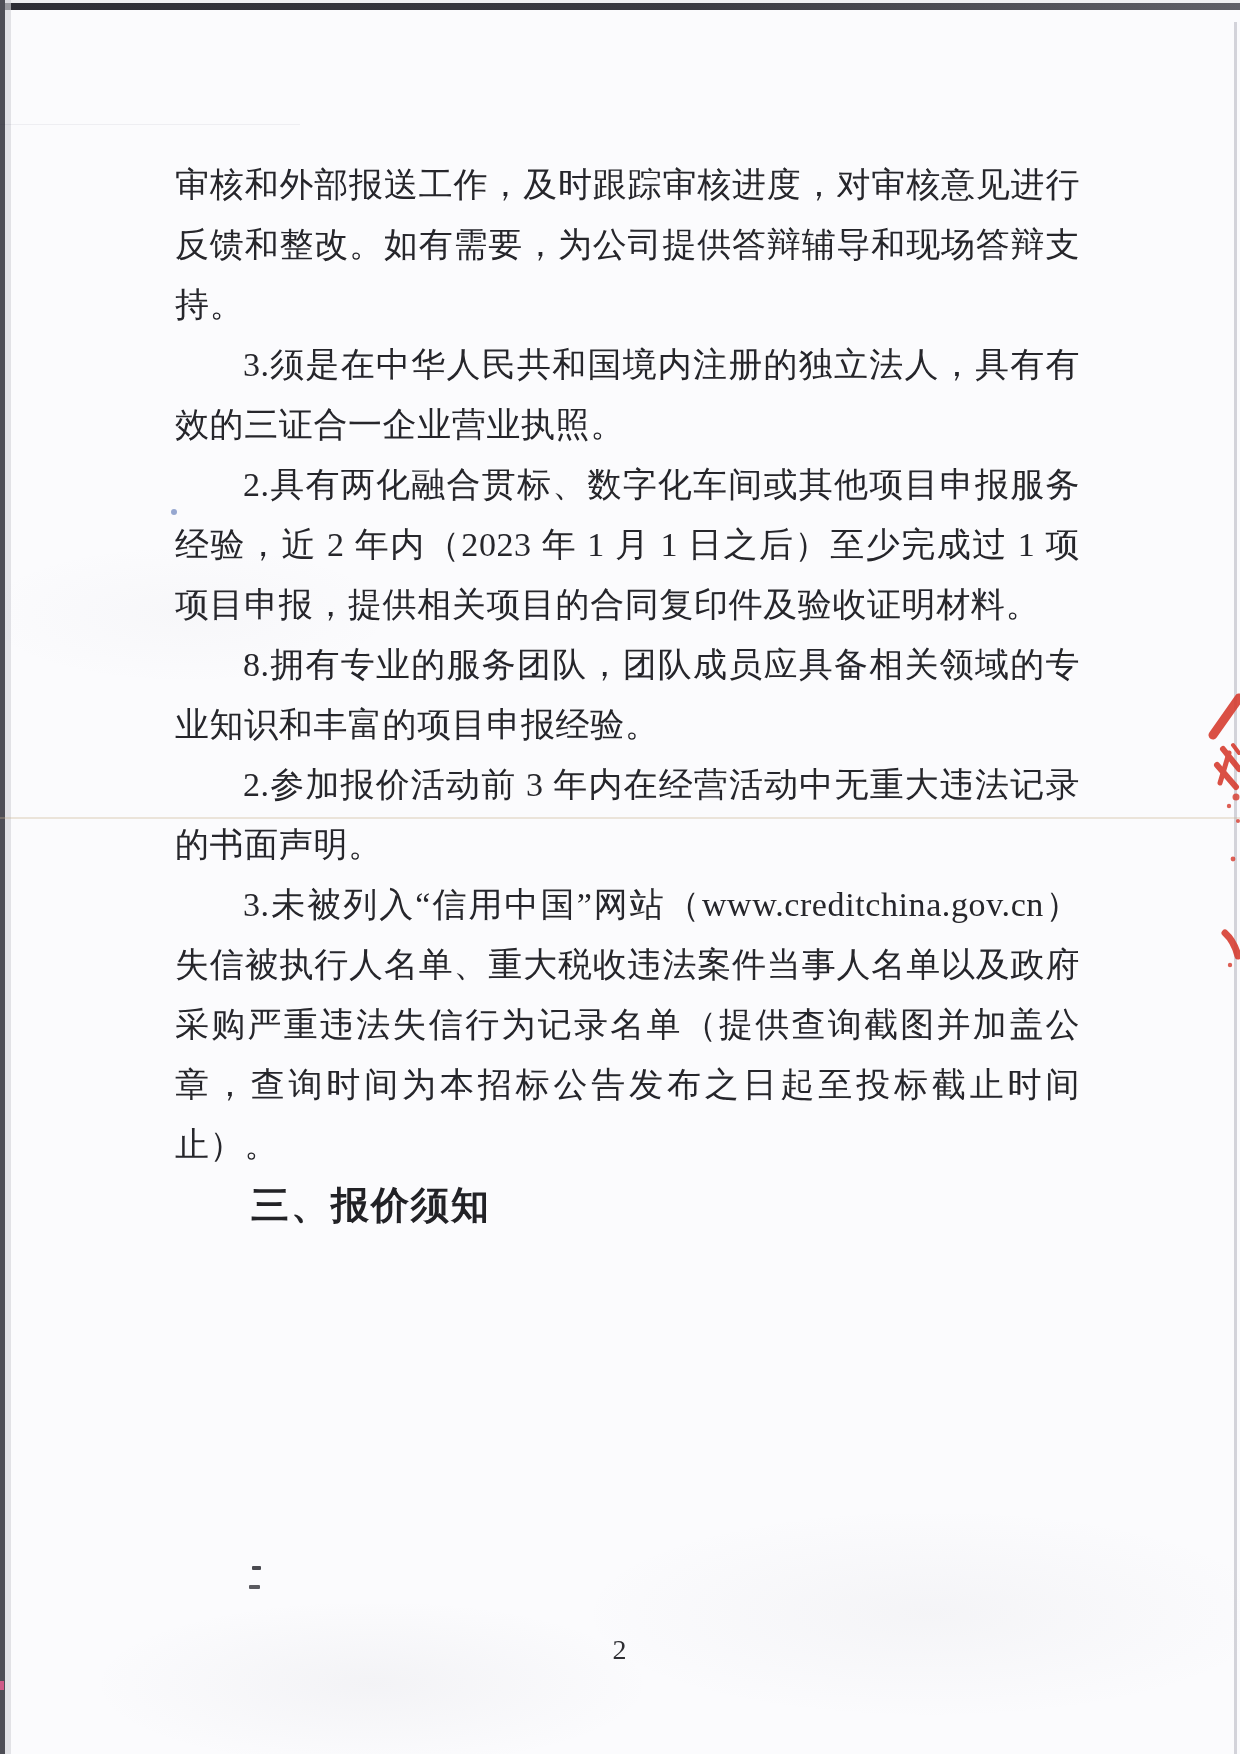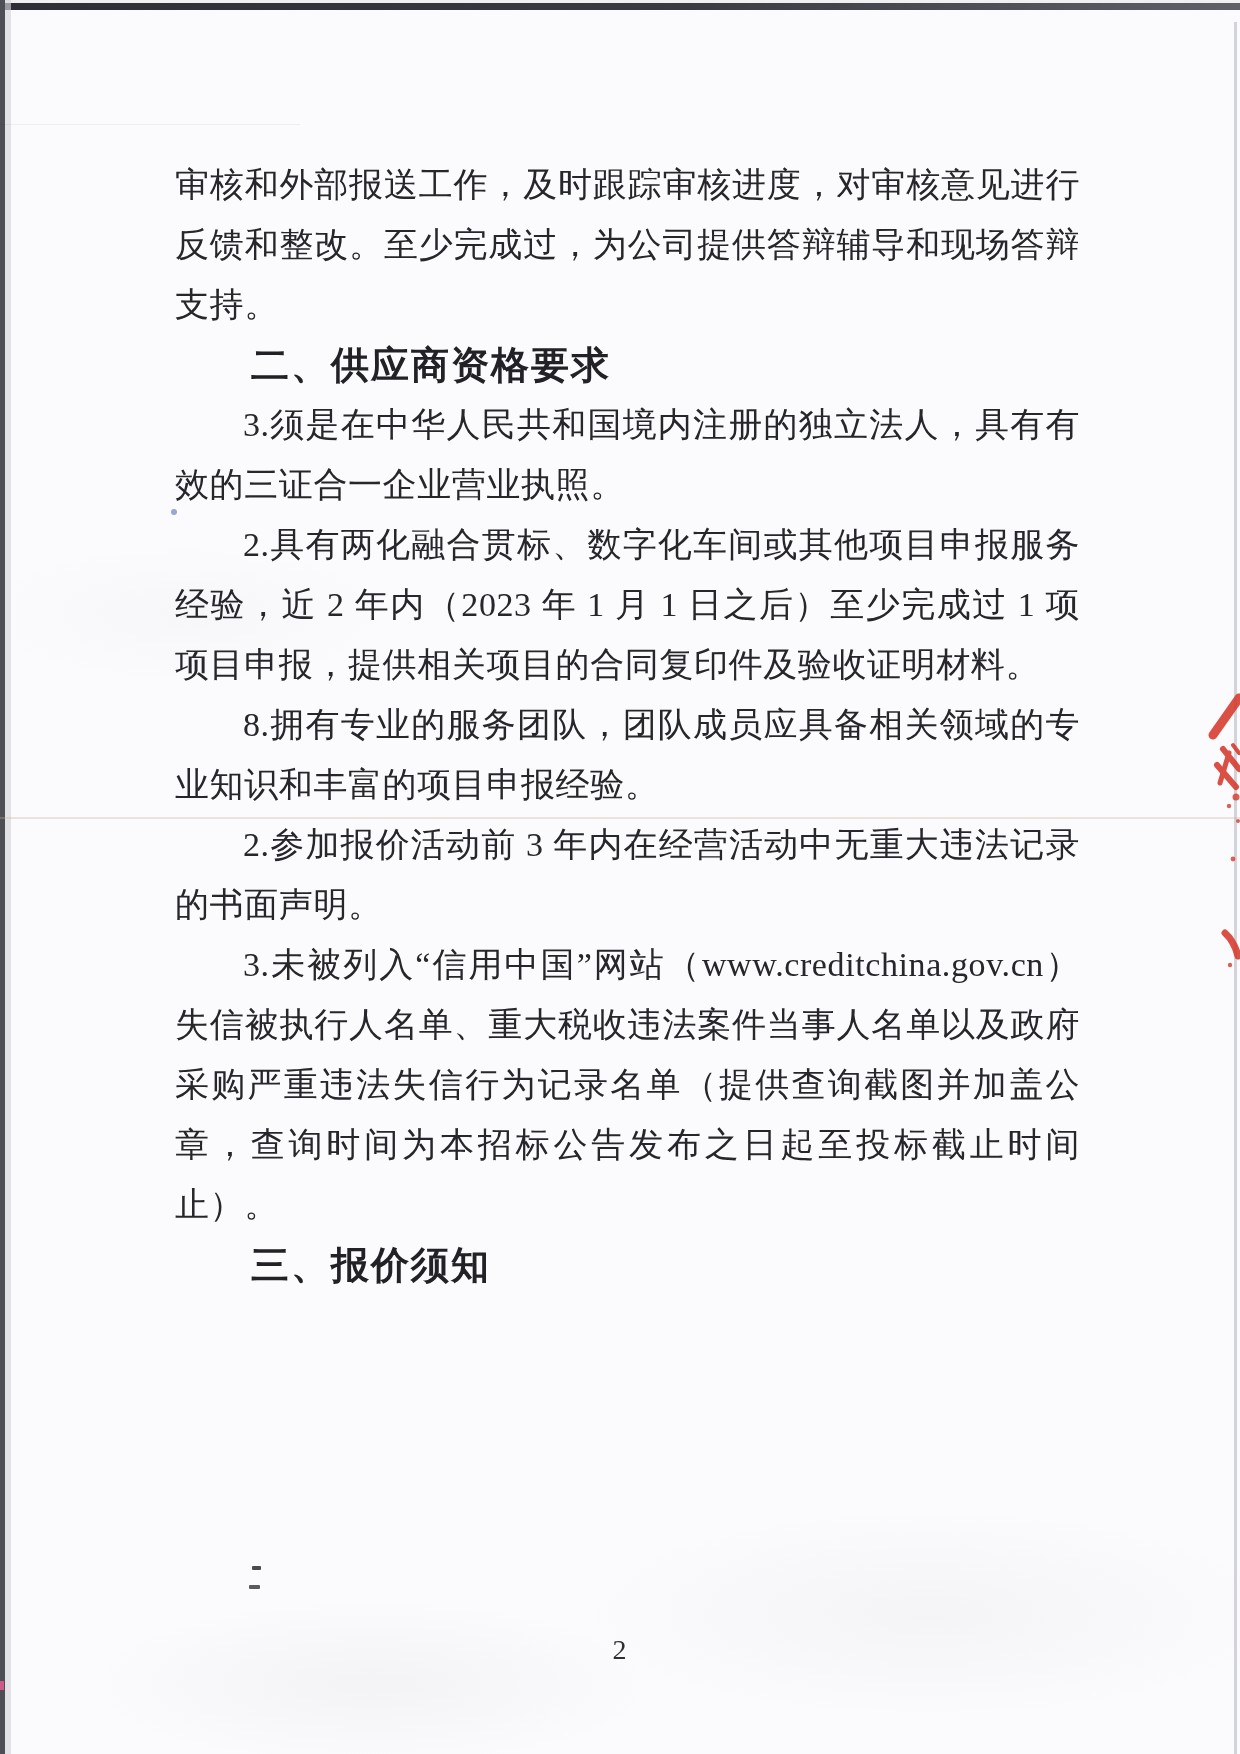--- a/index.html
+++ b/index.html
@@ -61,22 +61,21 @@
 
 <div id="page">
 
   <div class="edge-top-light"></div>
   <div class="edge-top-dark"></div>
   <div class="edge-left-dark"></div>
   <div class="edge-left-light"></div>
   <div class="edge-right-light"></div>
 
   <div id="doc-body">
-      <p class="body">审核和外部报送工作，及时跟踪审核进度，对审核意见进行反馈和整改。至少完成过，为公司提供答辩辅导和现场答辩支持。</p>
-      <p class="heading">二、供应商资格要求</p>
+      <p class="body">审核和外部报送工作，及时跟踪审核进度，对审核意见进行反馈和整改。如有需要，为公司提供答辩辅导和现场答辩支持。</p>
       <p class="body indent">3.须是在中华人民共和国境内注册的独立法人，具有有效的三证合一企业营业执照。</p>
       <p class="body indent">2.具有两化融合贯标、数字化车间或其他项目申报服务经验，近 2 年内（2023 年 1 月 1 日之后）至少完成过 1 项项目申报，提供相关项目的合同复印件及验收证明材料。</p>
       <p class="body indent">8.拥有专业的服务团队，团队成员应具备相关领域的专业知识和丰富的项目申报经验。</p>
       <p class="body indent">2.参加报价活动前 3 年内在经营活动中无重大违法记录的书面声明。</p>
       <p class="body indent">3.未被列入“信用中国”网站（www.creditchina.gov.cn）失信被执行人名单、重大税收违法案件当事人名单以及政府采购严重违法失信行为记录名单（提供查询截图并加盖公章，查询时间为本招标公告发布之日起至投标截止时间止）。</p>
       <p class="heading">三、报价须知</p>
     </div>
 
   <div id="seal-fragment">
     <svg width="37" height="275" viewBox="0 0 37 275" xmlns="http://www.w3.org/2000/svg">

